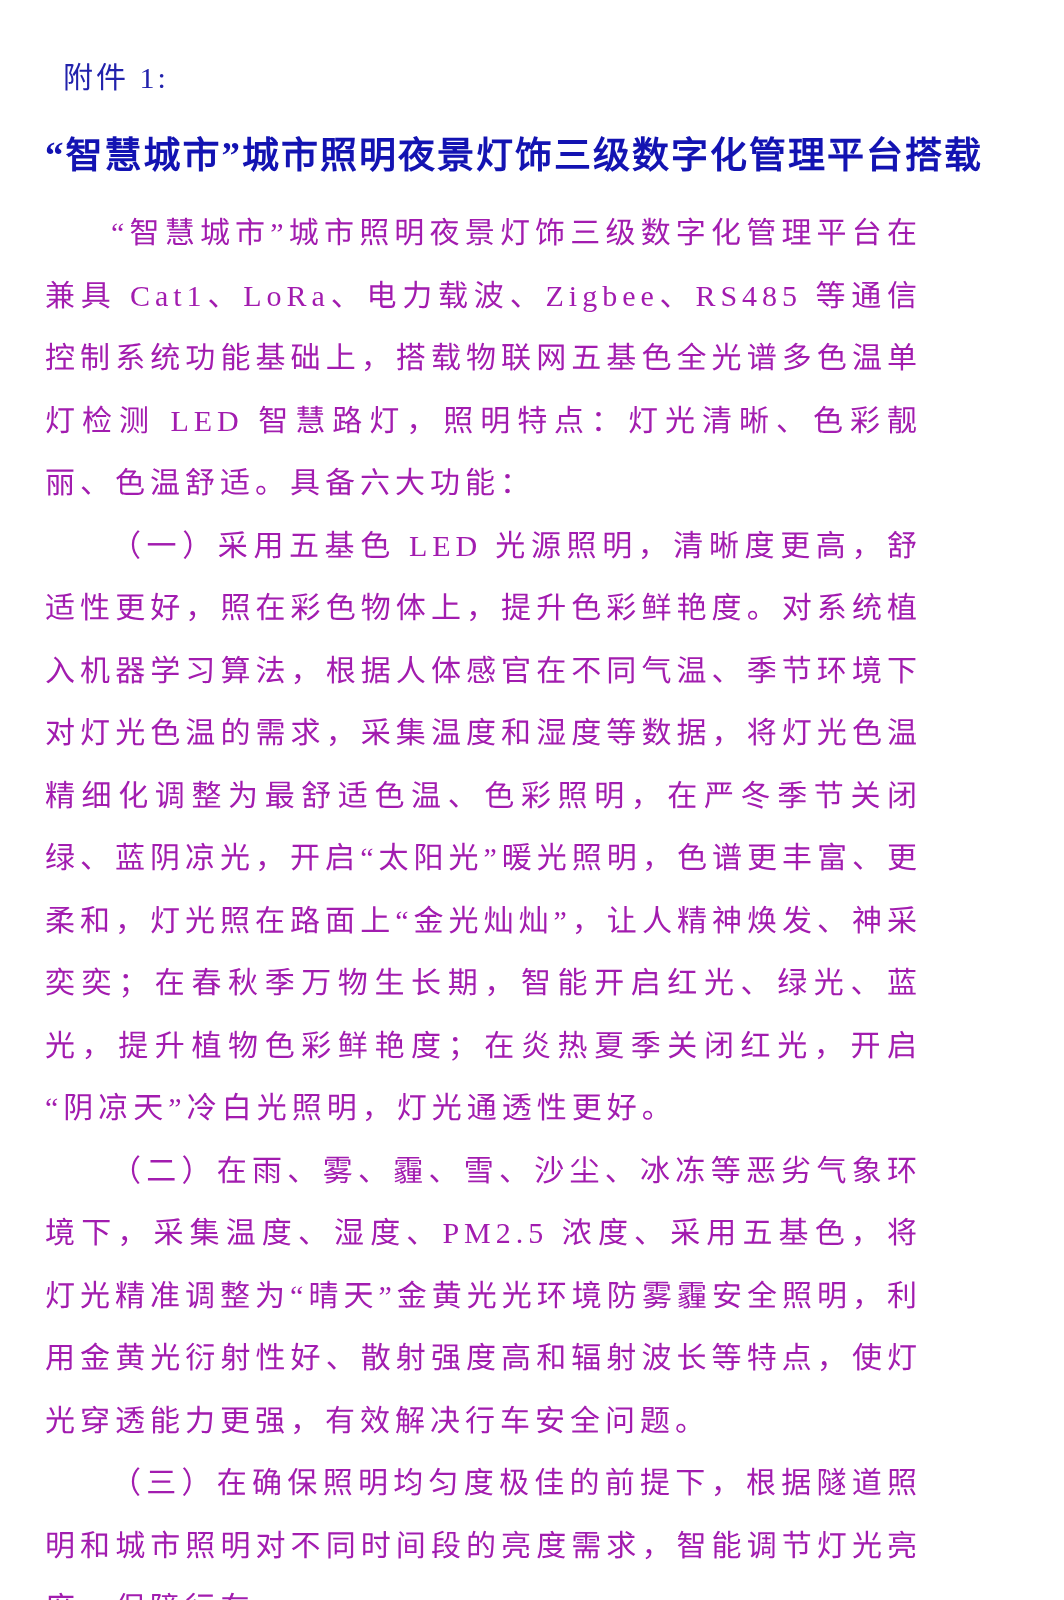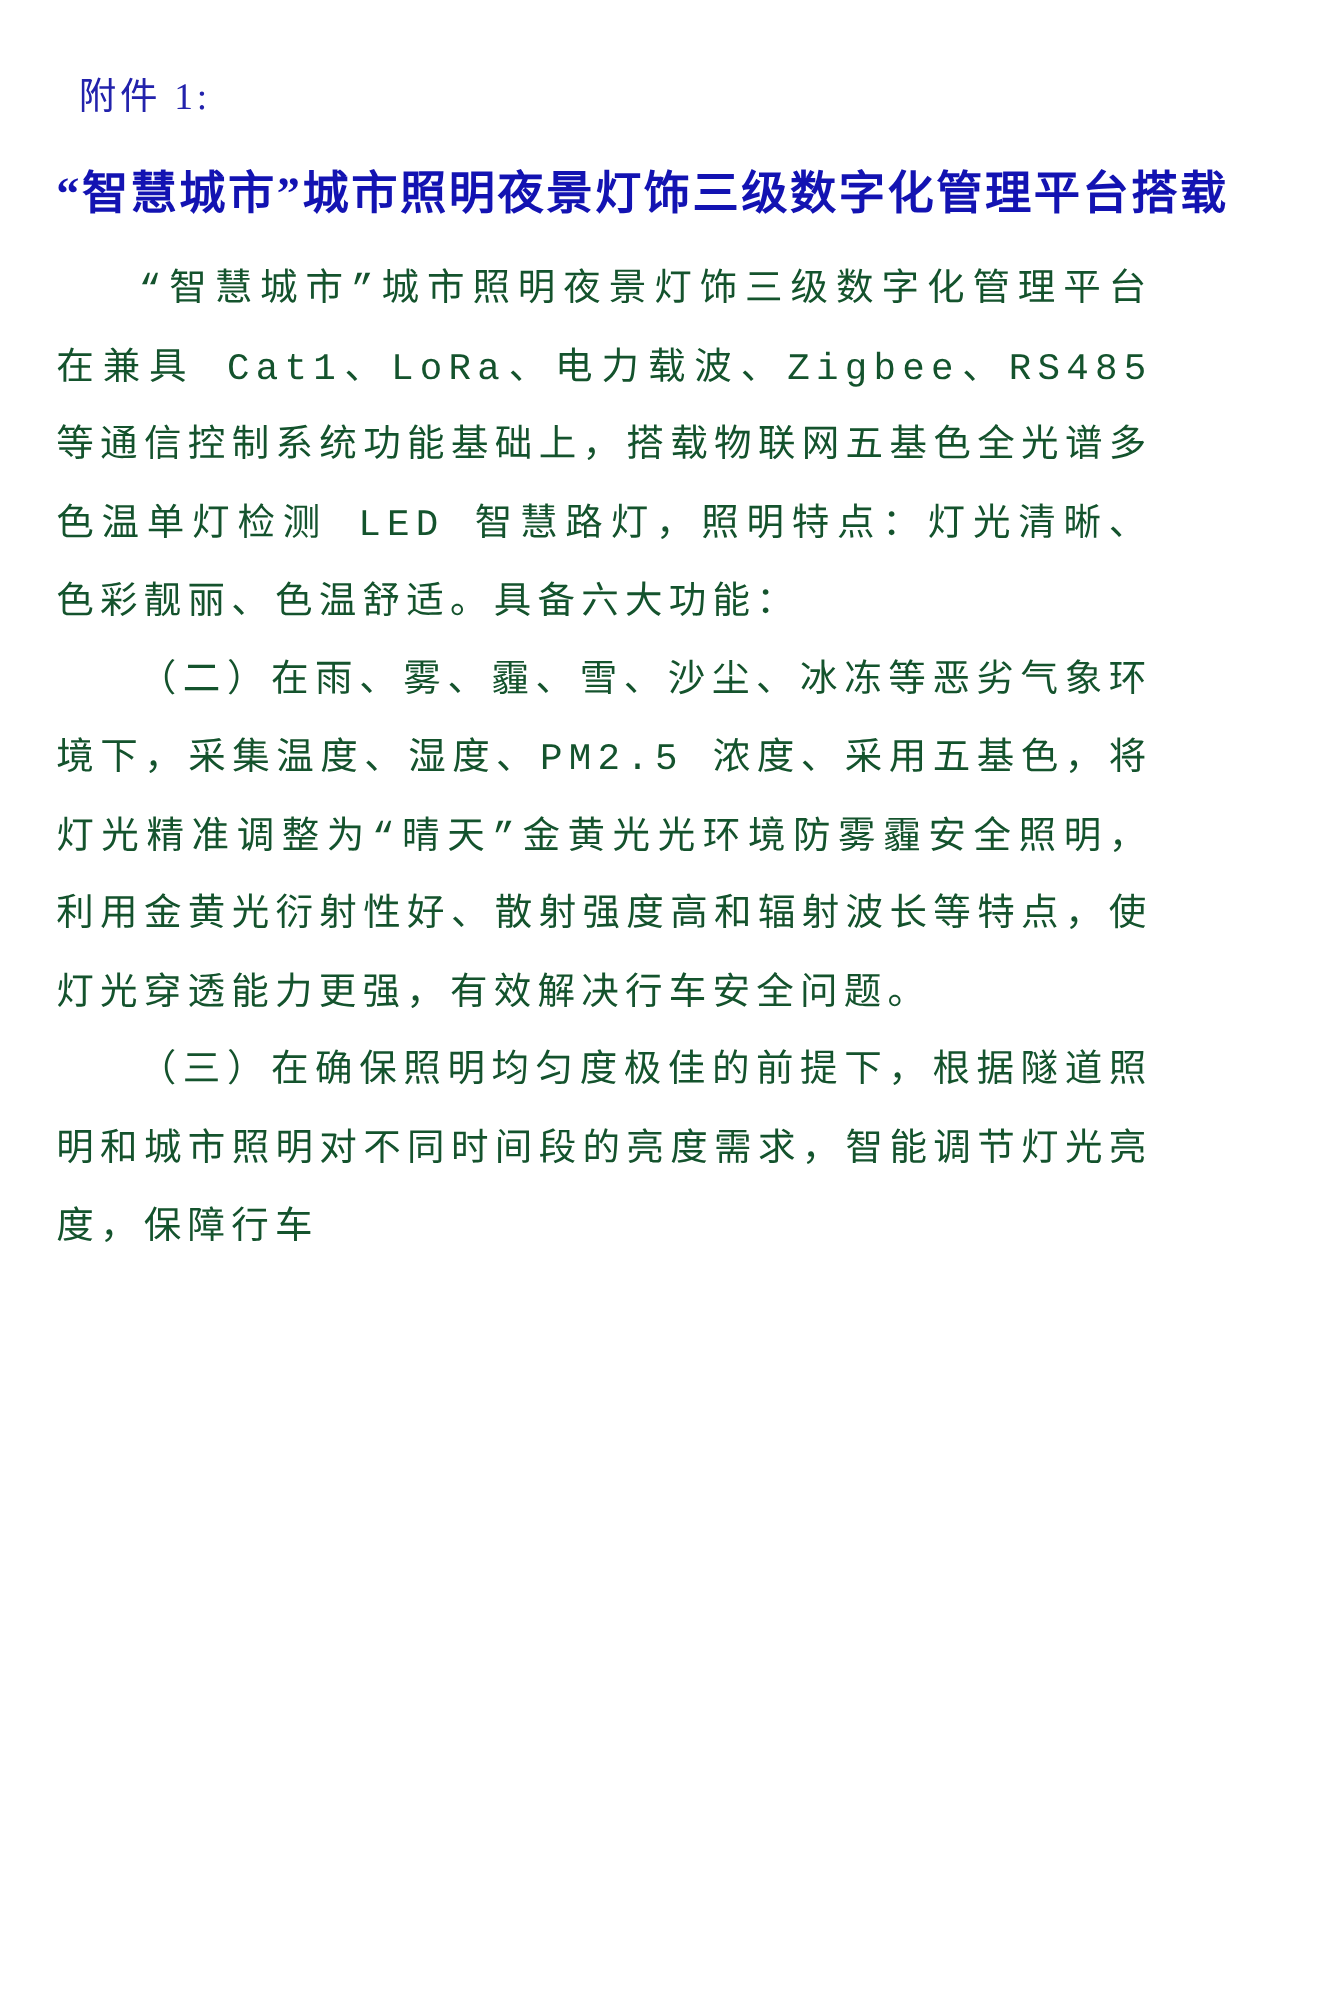--- a/index.html
+++ b/index.html
@@ -42,37 +42,37 @@
     font-family: Liberation Serif, serif;
   }
   .doc-body {
     margin-top: 14px;
   }
   .doc-body p {
     margin: 0;
     font-size: 30px;
     line-height: 62.5px;
     letter-spacing: 5px;
-    color: #14532d;
+    color: #a21caf;
     text-align: justify;
     text-justify: inter-character;
     text-indent: 2.2em;
-    font-family: Liberation Mono, monospace;
   }
 </style>
 </head>
 <body>
 
 <div class="page">
 
   <div class="attachment-label">附件 1:</div>
 
   <h1 class="doc-title">
     <span class="title-line">“智慧城市”城市照明夜景灯饰三级数字化管理平台搭载</span>
   </h1>
 
   <div class="doc-body">
     <p>“智慧城市”城市照明夜景灯饰三级数字化管理平台在兼具 Cat1、LoRa、电力载波、Zigbee、RS485 等通信控制系统功能基础上，搭载物联网五基色全光谱多色温单灯检测 LED 智慧路灯，照明特点：灯光清晰、色彩靓丽、色温舒适。具备六大功能：</p>
+    <p>（一）采用五基色 LED 光源照明，清晰度更高，舒适性更好，照在彩色物体上，提升色彩鲜艳度。对系统植入机器学习算法，根据人体感官在不同气温、季节环境下对灯光色温的需求，采集温度和湿度等数据，将灯光色温精细化调整为最舒适色温、色彩照明，在严冬季节关闭绿、蓝阴凉光，开启“太阳光”暖光照明，色谱更丰富、更柔和，灯光照在路面上“金光灿灿”，让人精神焕发、神采奕奕；在春秋季万物生长期，智能开启红光、绿光、蓝光，提升植物色彩鲜艳度；在炎热夏季关闭红光，开启“阴凉天”冷白光照明，灯光通透性更好。</p>
     <p>（二）在雨、雾、霾、雪、沙尘、冰冻等恶劣气象环境下，采集温度、湿度、PM2.5 浓度、采用五基色，将灯光精准调整为“晴天”金黄光光环境防雾霾安全照明，利用金黄光衍射性好、散射强度高和辐射波长等特点，使灯光穿透能力更强，有效解决行车安全问题。</p>
     <p>（三）在确保照明均匀度极佳的前提下，根据隧道照明和城市照明对不同时间段的亮度需求，智能调节灯光亮度，保障行车</p>
   </div>
 
 </div>
 
 </body></html>

